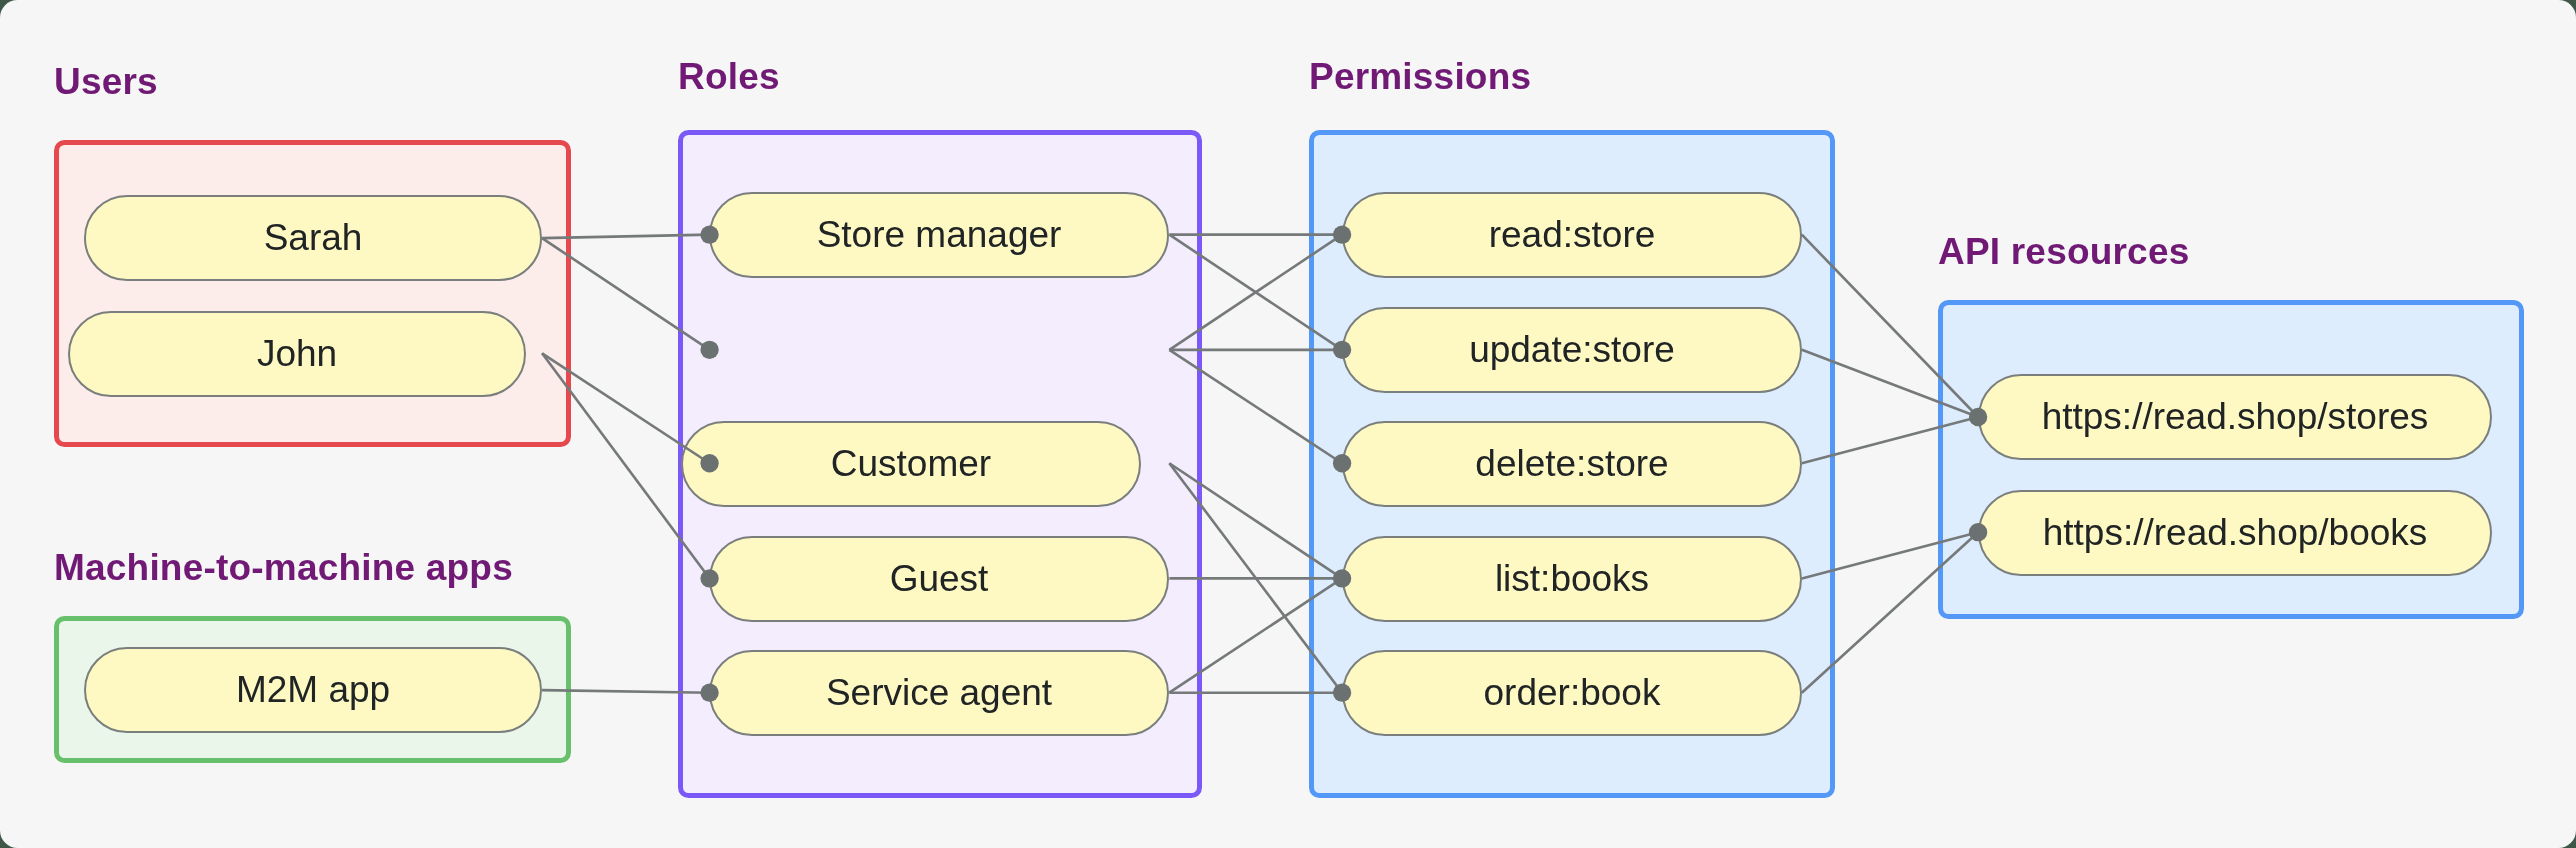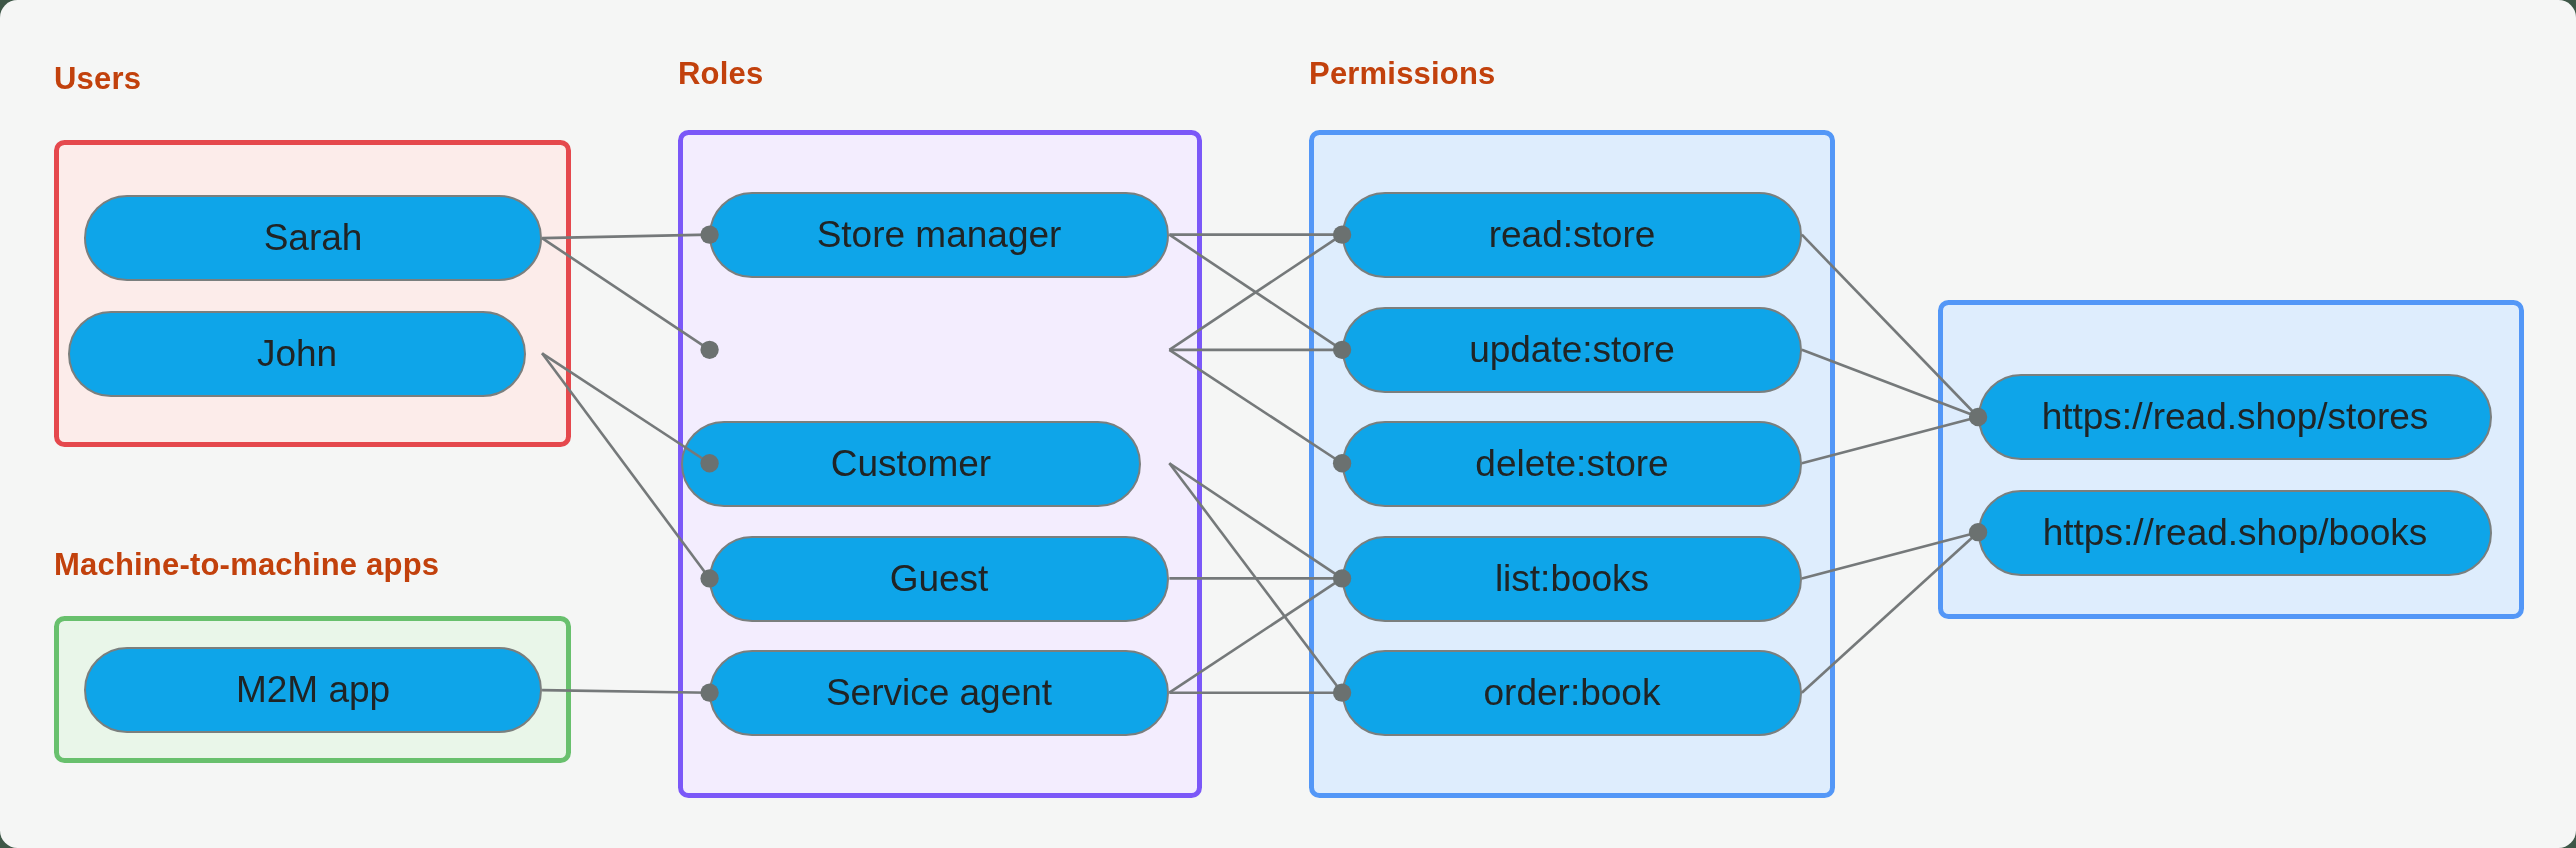--- a/index.html
+++ b/index.html
@@ -11,37 +11,37 @@
   }
   .panel{
     position:relative;
     width:2576px;height:848px;
     background:#f5f6f5;
     border-radius:17.5px;
     overflow:hidden;
   }
   .group-label{
     position:absolute;
-    font-size:31px;
+    font-size:37px;
     font-weight:700;
-    color:#c2410c;
+    color:#701a75;
     letter-spacing:0.2px;
     white-space:nowrap;
   }
   .group-box{
     position:absolute;
     box-sizing:border-box;
     border:5.2px solid #888;
     border-radius:10.5px;
   }
   .pill{
     position:absolute;
     box-sizing:border-box;
     height:86px;
-    background:#0ea5e9;
+    background:#fef9c3;
     border:2.6px solid #7a7f7e;
     border-radius:43px;
     display:flex;
     align-items:center;
     justify-content:center;
     font-size:37px;
     color:#202425;
     white-space:nowrap;
     z-index:2;
   }
@@ -55,20 +55,21 @@
 </style>
 </head>
 <body>
 
 <div class="panel">
 
   <div class="group-label" style="left:54px;top:61px">Users</div>
   <div class="group-label" style="left:54px;top:547px">Machine-to-machine apps</div>
   <div class="group-label" style="left:678px;top:56px">Roles</div>
   <div class="group-label" style="left:1309px;top:56px">Permissions</div>
+  <div class="group-label" style="left:1938px;top:231px">API resources</div>
 
   <div class="group-box" style="left: 54px; top: 140px; width: 517px; height: 307px; border-color: rgb(229, 72, 77); background: rgb(252, 236, 234);"></div>
   <div class="group-box" style="left: 54px; top: 616px; width: 517px; height: 147px; border-color: rgb(104, 192, 109); background: rgb(233, 246, 233);"></div>
   <div class="group-box" style="left: 678px; top: 130px; width: 524px; height: 668px; border-color: rgb(123, 88, 248); background: rgb(243, 237, 254);"></div>
   <div class="group-box" style="left: 1309px; top: 130px; width: 526px; height: 668px; border-color: rgb(83, 151, 247); background: rgb(222, 237, 253);"></div>
   <div class="group-box" style="left: 1938px; top: 300px; width: 586px; height: 319px; border-color: rgb(83, 151, 247); background: rgb(222, 237, 253);"></div>
 
   <div class="pill" style="left:84px;top:195px;width:458px">Sarah</div>
   <div class="pill" style="left:68px;top:311px;width:458px">John</div>
   <div class="pill" style="left:84px;top:647px;width:458px">M2M app</div>

